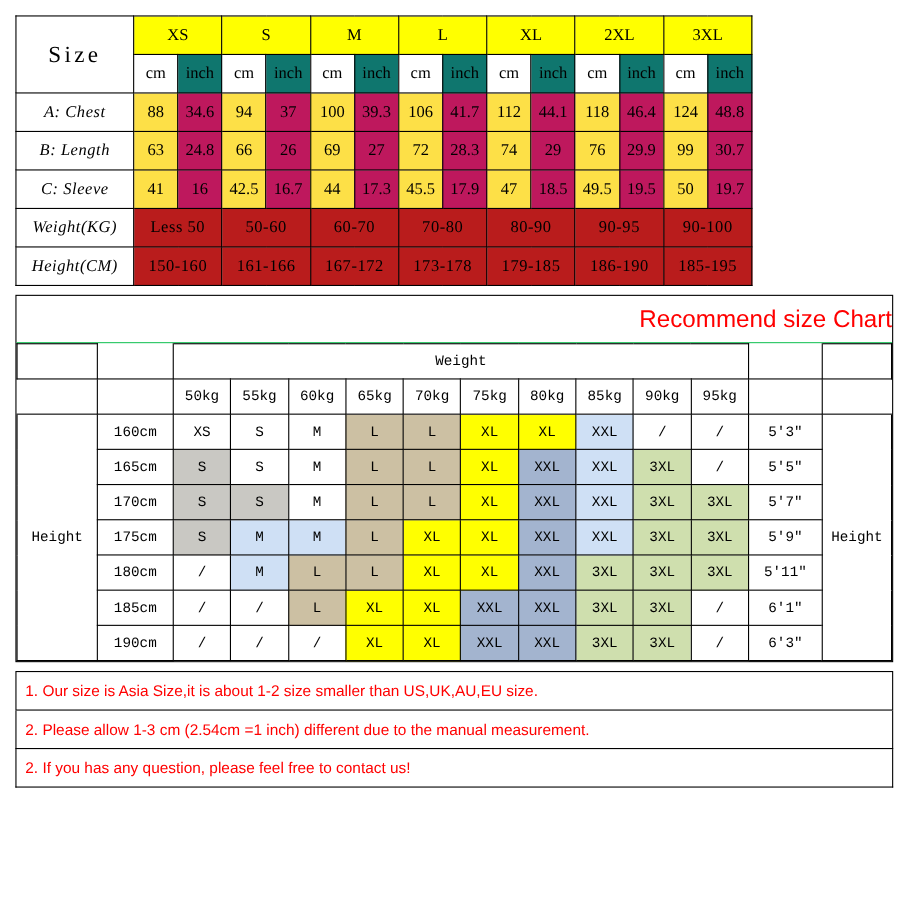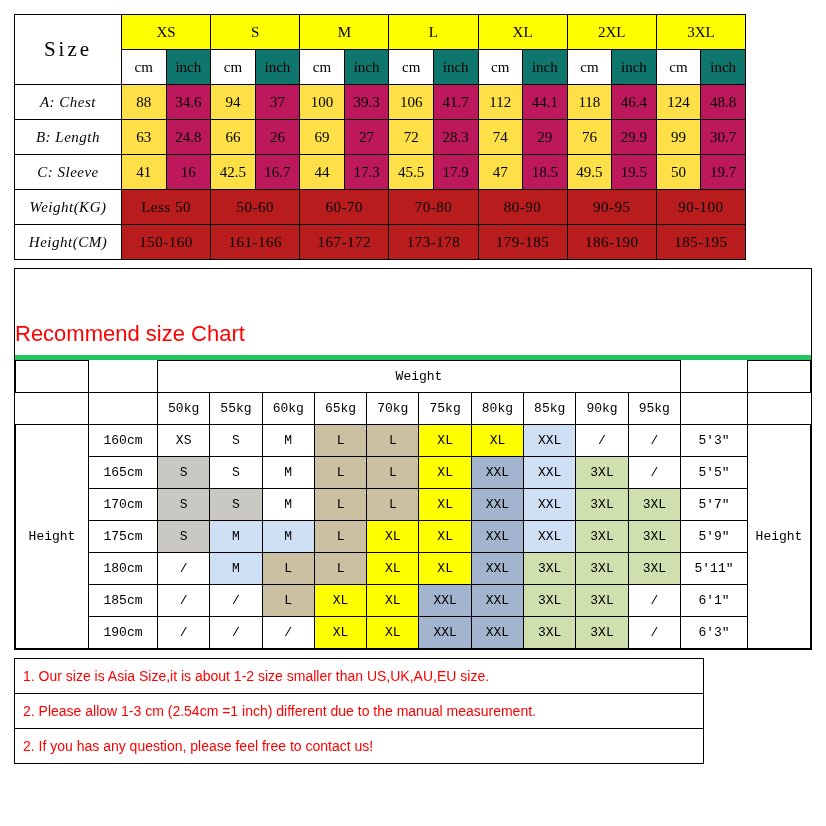--- a/index.html
+++ b/index.html
@@ -18,21 +18,21 @@
     position: relative;
     width: 826px;
     height: 826px;
     box-sizing: border-box;
     padding: 14px 14px 0 14px;
   }
 
   
   table.size-table {
     border-collapse: collapse;
-    width: 732px;
+    width: 670px;
     table-layout: fixed;
     font-family: "Liberation Serif", serif;
   }
   table.size-table td, table.size-table th {
     border: 1px solid #000;
     text-align: center;
     vertical-align: middle;
     font-size: 15px;
     padding: 0;
     height: 34px;
@@ -79,27 +79,26 @@
   }
 
   
   .rec-wrap {
     margin-top: 8px;
     border: 1px solid #000;
     width: 798px;
     box-sizing: border-box;
   }
   .rec-title {
-    text-align: left;
+    text-align: right;
     color: #ff0000;
     font-size: 22px;
     padding: 8px 0 8px 0;
-    border-bottom: 5px solid #22c55e;
+    border-bottom: 1px solid #22c55e;
     font-family: "Liberation Sans", sans-serif;
-    margin-top: 44px;
   }
   table.rec-table {
     border-collapse: collapse;
     width: 100%;
     table-layout: fixed;
     font-family: Liberation Mono, monospace;
   }
   table.rec-table td {
     border: 1px solid #000;
     text-align: center;
@@ -123,21 +122,21 @@
   .c-blue   { background: #cfe0f5; }
   .c-tan    { background: #ccc0a3; }
   .c-yellow { background: #ffff00; }
   .c-steel  { background: #a3b4cf; }
   .c-green  { background: #cfdfae; }
 
   
   .note {
     border: 1px solid #000;
     border-top: none;
-    width: 690px;
+    width: 798px;
     box-sizing: border-box;
     color: #ff0000;
     font-size: 14px;
     padding: 9px 8px 9px 8px;
   }
   .note.first { border-top: 1px solid #000; margin-top: 8px; }
 </style>
 </head>
 <body>
 

